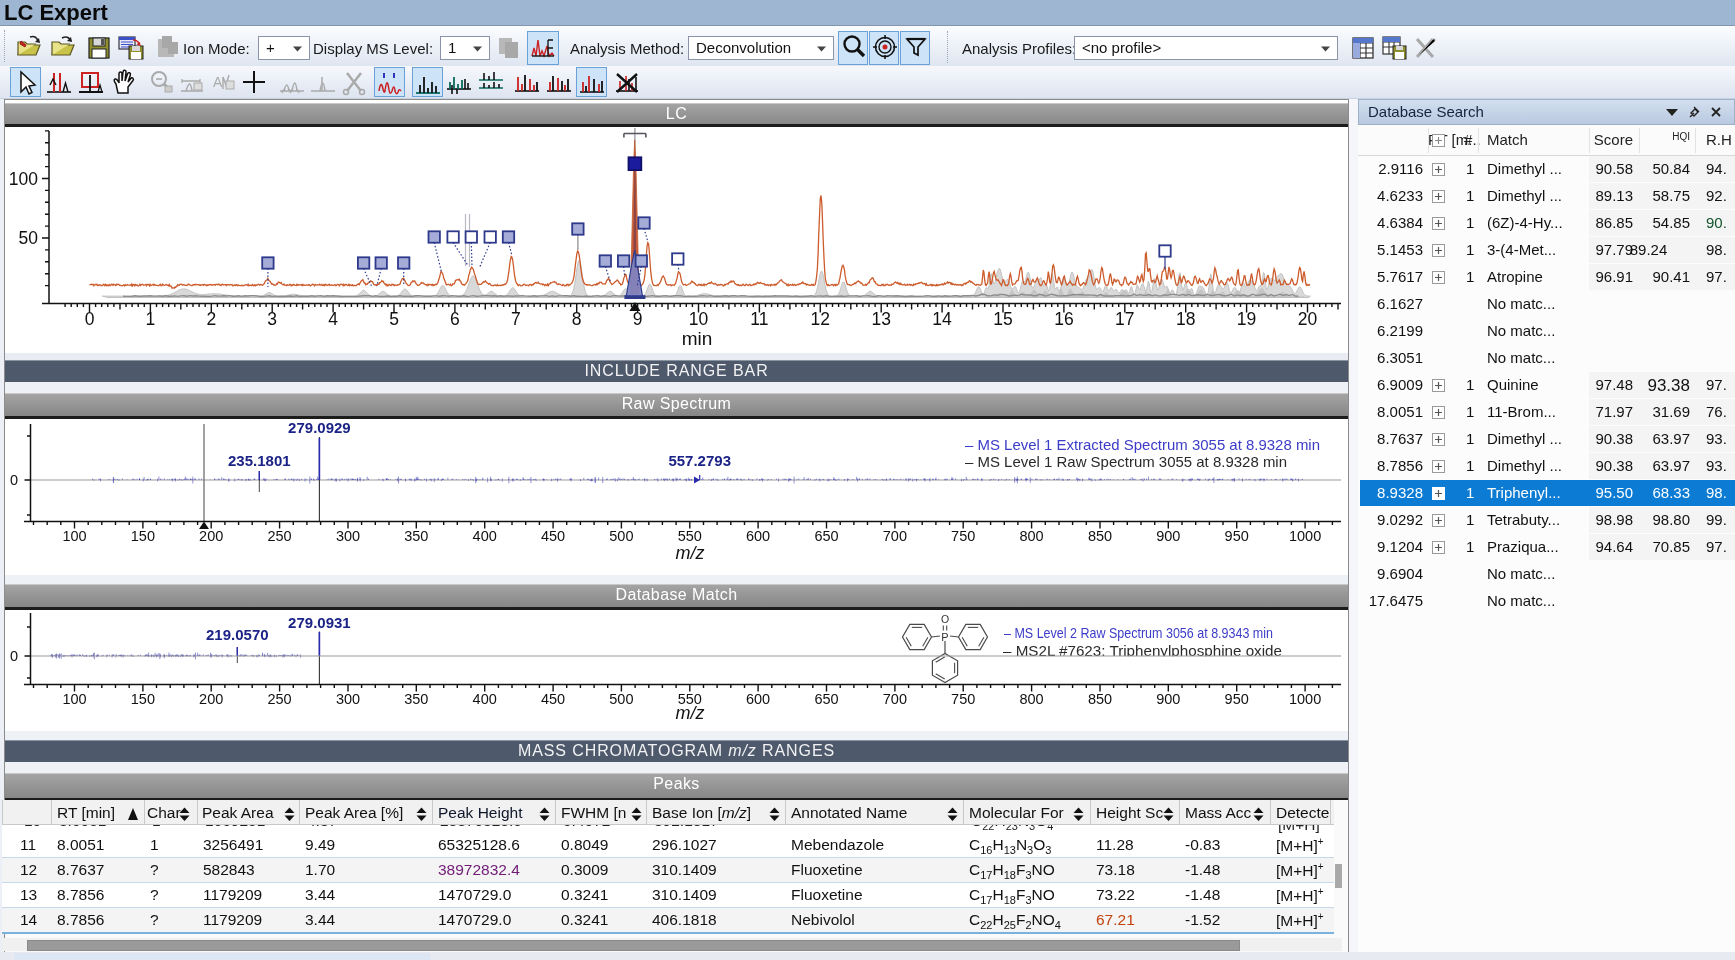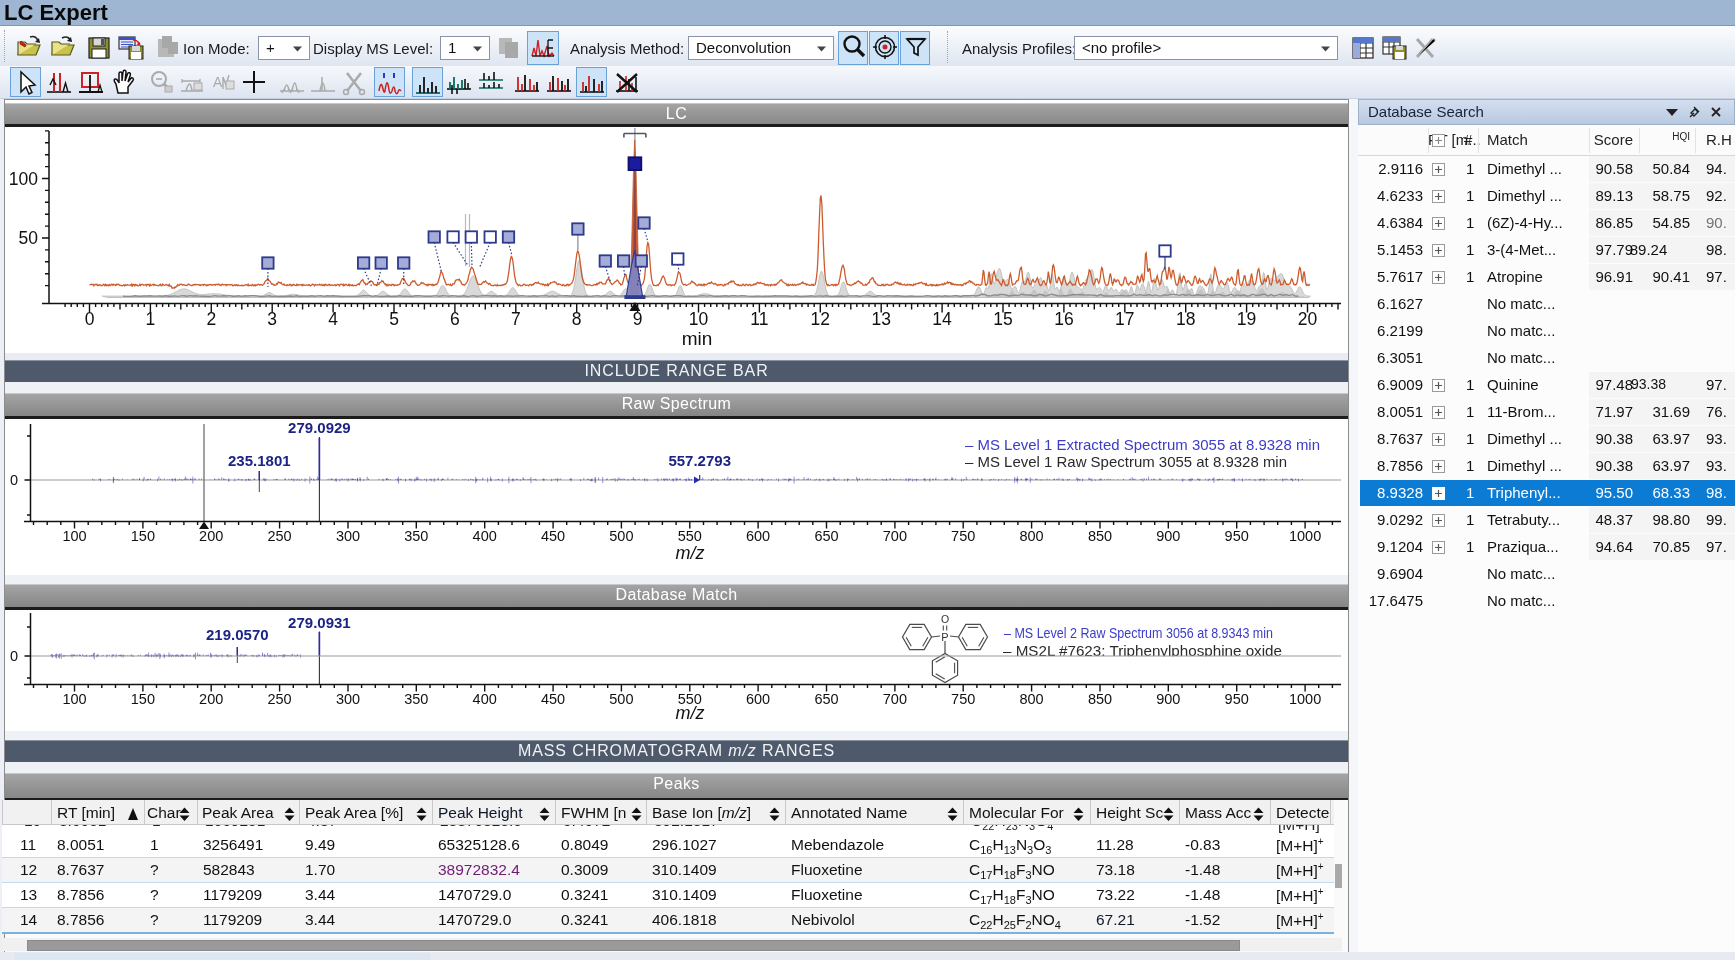--- a/index.html
+++ b/index.html
@@ -550,21 +550,21 @@
 <div style="position:absolute;left:20px;top:911px;font-size:15.5px;color:#111;white-space:nowrap">14</div>
 <div style="position:absolute;left:57px;top:911px;font-size:15.5px;color:#111;white-space:nowrap">8.7856</div>
 <div style="position:absolute;left:150px;top:911px;font-size:15.5px;color:#111;white-space:nowrap">?</div>
 <div style="position:absolute;left:203px;top:911px;font-size:15.5px;color:#111;white-space:nowrap">1179209</div>
 <div style="position:absolute;left:305px;top:911px;font-size:15.5px;color:#111;white-space:nowrap">3.44</div>
 <div style="position:absolute;left:438px;top:911px;font-size:15.5px;color:#111;white-space:nowrap">1470729.0</div>
 <div style="position:absolute;left:561px;top:911px;font-size:15.5px;color:#111;white-space:nowrap">0.3241</div>
 <div style="position:absolute;left:652px;top:911px;font-size:15.5px;color:#111;white-space:nowrap">406.1818</div>
 <div style="position:absolute;left:791px;top:911px;font-size:15.5px;color:#111;white-space:nowrap">Nebivolol</div>
 <div style="position:absolute;left:969px;top:911px;font-size:15.5px;color:#111;white-space:nowrap">C<sub>22</sub>H<sub>25</sub>F<sub>2</sub>NO<sub>4</sub></div>
-<div style="position:absolute;left:1096px;top:911px;font-size:15.5px;color:#0f172a;white-space:nowrap">67.21</div>
+<div style="position:absolute;left:1096px;top:911px;font-size:15.5px;color:#c2410c;white-space:nowrap">67.21</div>
 <div style="position:absolute;left:1185px;top:911px;font-size:15.5px;color:#111;white-space:nowrap">-1.52</div>
 <div style="position:absolute;left:1276px;top:911px;font-size:15.5px;color:#111;white-space:nowrap">[M+H]<sup style="font-size:10px">+</sup></div>
 <div style="position:absolute;left:2px;top:932px;width:1332px;height:2px;background:#7ab1dd"></div>
 <div style="position:absolute;left:1335px;top:864px;width:7px;height:24px;background:#a9a9a9"></div>
 <div style="position:absolute;left:2px;top:938px;width:1340px;height:13px;background:#f0f0f0"></div>
 <div style="position:absolute;left:27px;top:940px;width:1211px;height:9px;background:#9a9a9a;border:1px solid #8a8a8a"></div>
 
 <div style="position:absolute;left:1349px;top:99px;width:9px;height:861px;background:#f4f6f9"></div>
 <div style="position:absolute;left:1358px;top:99px;width:377px;height:861px;background:#fcfcfd"></div>
 <div style="position:absolute;left:1358px;top:99px;width:377px;height:26px;background:linear-gradient(#d3dff0,#b9c9e0);border:1px solid #9eb0c8;box-sizing:border-box"></div>
@@ -615,21 +615,21 @@
 <div style="position:absolute;left:1589px;top:210px;width:146px;height:26px;background:#f4f4f4"></div>
 <div style="position:absolute;left:1340px;top:214px;width:83px;text-align:right;font-size:15px;color:#111">4.6384</div>
 <svg width="13" height="13" viewBox="0 0 13 13" style="position:absolute;left:1432px;top:217px">
     <rect x="0.5" y="0.5" width="12" height="12" fill="#fff" stroke="#9a9a9a"></rect>
     <path d="M3 6.5 h7 M6.5 3 v7" stroke="#555" stroke-width="1.2"></path>
   </svg>
 <div style="position:absolute;left:1466px;top:214px;font-size:15px;color:#111">1</div>
 <div style="position:absolute;left:1487px;top:214px;font-size:15px;color:#111;white-space:nowrap">(6Z)-4-Hy...</div>
 <div style="position:absolute;left:1550px;top:214px;width:83px;text-align:right;font-size:15px;color:#111">86.85</div>
 <div style="position:absolute;left:1607px;top:214px;width:83px;text-align:right;font-size:15px;color:#111">54.85</div>
-<div style="position:absolute;left:1706px;top:214px;font-size:15px;color:#737373">90.</div>
+<div style="position:absolute;left:1706px;top:214px;font-size:15px;color:#14532d">90.</div>
 <div style="position:absolute;left:1589px;top:237px;width:146px;height:26px;background:#f4f4f4"></div>
 <div style="position:absolute;left:1340px;top:241px;width:83px;text-align:right;font-size:15px;color:#111">5.1453</div>
 <svg width="13" height="13" viewBox="0 0 13 13" style="position:absolute;left:1432px;top:244px">
     <rect x="0.5" y="0.5" width="12" height="12" fill="#fff" stroke="#9a9a9a"></rect>
     <path d="M3 6.5 h7 M6.5 3 v7" stroke="#555" stroke-width="1.2"></path>
   </svg>
 <div style="position:absolute;left:1466px;top:241px;font-size:15px;color:#111">1</div>
 <div style="position:absolute;left:1487px;top:241px;font-size:15px;color:#111;white-space:nowrap">3-(4-Met...</div>
 <div style="position:absolute;left:1550px;top:241px;width:83px;text-align:right;font-size:15px;color:#111">97.79</div>
 <div style="position:absolute;left:1607px;top:241px;width:83px;text-align:center;font-size:15px;color:#111">89.24</div>
@@ -653,21 +653,21 @@
 <div style="position:absolute;left:1487px;top:349px;font-size:15px;color:#111;white-space:nowrap">No matc...</div>
 <div style="position:absolute;left:1589px;top:372px;width:146px;height:26px;background:#f4f4f4"></div>
 <div style="position:absolute;left:1340px;top:376px;width:83px;text-align:right;font-size:15px;color:#111">6.9009</div>
 <svg width="13" height="13" viewBox="0 0 13 13" style="position:absolute;left:1432px;top:379px">
     <rect x="0.5" y="0.5" width="12" height="12" fill="#fff" stroke="#9a9a9a"></rect>
     <path d="M3 6.5 h7 M6.5 3 v7" stroke="#555" stroke-width="1.2"></path>
   </svg>
 <div style="position:absolute;left:1466px;top:376px;font-size:15px;color:#111">1</div>
 <div style="position:absolute;left:1487px;top:376px;font-size:15px;color:#111;white-space:nowrap">Quinine</div>
 <div style="position:absolute;left:1550px;top:376px;width:83px;text-align:right;font-size:15px;color:#111">97.48</div>
-<div style="position:absolute;left:1607px;top:376px;width:83px;text-align:center;font-size:14px;color:#111">93.38</div>
+<div style="position:absolute;left:1607px;top:376px;width:83px;text-align:right;font-size:17px;color:#111">93.38</div>
 <div style="position:absolute;left:1706px;top:376px;font-size:15px;color:#111">97.</div>
 <div style="position:absolute;left:1589px;top:399px;width:146px;height:26px;background:#f4f4f4"></div>
 <div style="position:absolute;left:1340px;top:403px;width:83px;text-align:right;font-size:15px;color:#111">8.0051</div>
 <svg width="13" height="13" viewBox="0 0 13 13" style="position:absolute;left:1432px;top:406px">
     <rect x="0.5" y="0.5" width="12" height="12" fill="#fff" stroke="#9a9a9a"></rect>
     <path d="M3 6.5 h7 M6.5 3 v7" stroke="#555" stroke-width="1.2"></path>
   </svg>
 <div style="position:absolute;left:1466px;top:403px;font-size:15px;color:#111">1</div>
 <div style="position:absolute;left:1487px;top:403px;font-size:15px;color:#111;white-space:nowrap">11-Brom...</div>
 <div style="position:absolute;left:1550px;top:403px;width:83px;text-align:right;font-size:15px;color:#111">71.97</div>
@@ -707,21 +707,21 @@
 <div style="position:absolute;left:1607px;top:484px;width:83px;text-align:right;font-size:15px;color:#fff">68.33</div>
 <div style="position:absolute;left:1706px;top:484px;font-size:15px;color:#fff">98.</div>
 <div style="position:absolute;left:1589px;top:507px;width:146px;height:26px;background:#f4f4f4"></div>
 <div style="position:absolute;left:1340px;top:511px;width:83px;text-align:right;font-size:15px;color:#111">9.0292</div>
 <svg width="13" height="13" viewBox="0 0 13 13" style="position:absolute;left:1432px;top:514px">
     <rect x="0.5" y="0.5" width="12" height="12" fill="#fff" stroke="#9a9a9a"></rect>
     <path d="M3 6.5 h7 M6.5 3 v7" stroke="#555" stroke-width="1.2"></path>
   </svg>
 <div style="position:absolute;left:1466px;top:511px;font-size:15px;color:#111">1</div>
 <div style="position:absolute;left:1487px;top:511px;font-size:15px;color:#111;white-space:nowrap">Tetrabuty...</div>
-<div style="position:absolute;left:1550px;top:511px;width:83px;text-align:right;font-size:15px;color:#111">48.37</div>
+<div style="position:absolute;left:1550px;top:511px;width:83px;text-align:right;font-size:15px;color:#111">98.98</div>
 <div style="position:absolute;left:1607px;top:511px;width:83px;text-align:right;font-size:15px;color:#111">98.80</div>
 <div style="position:absolute;left:1706px;top:511px;font-size:15px;color:#111">99.</div>
 <div style="position:absolute;left:1589px;top:534px;width:146px;height:26px;background:#f4f4f4"></div>
 <div style="position:absolute;left:1340px;top:538px;width:83px;text-align:right;font-size:15px;color:#111">9.1204</div>
 <svg width="13" height="13" viewBox="0 0 13 13" style="position:absolute;left:1432px;top:541px">
     <rect x="0.5" y="0.5" width="12" height="12" fill="#fff" stroke="#9a9a9a"></rect>
     <path d="M3 6.5 h7 M6.5 3 v7" stroke="#555" stroke-width="1.2"></path>
   </svg>
 <div style="position:absolute;left:1466px;top:538px;font-size:15px;color:#111">1</div>
 <div style="position:absolute;left:1487px;top:538px;font-size:15px;color:#111;white-space:nowrap">Praziqua...</div>

